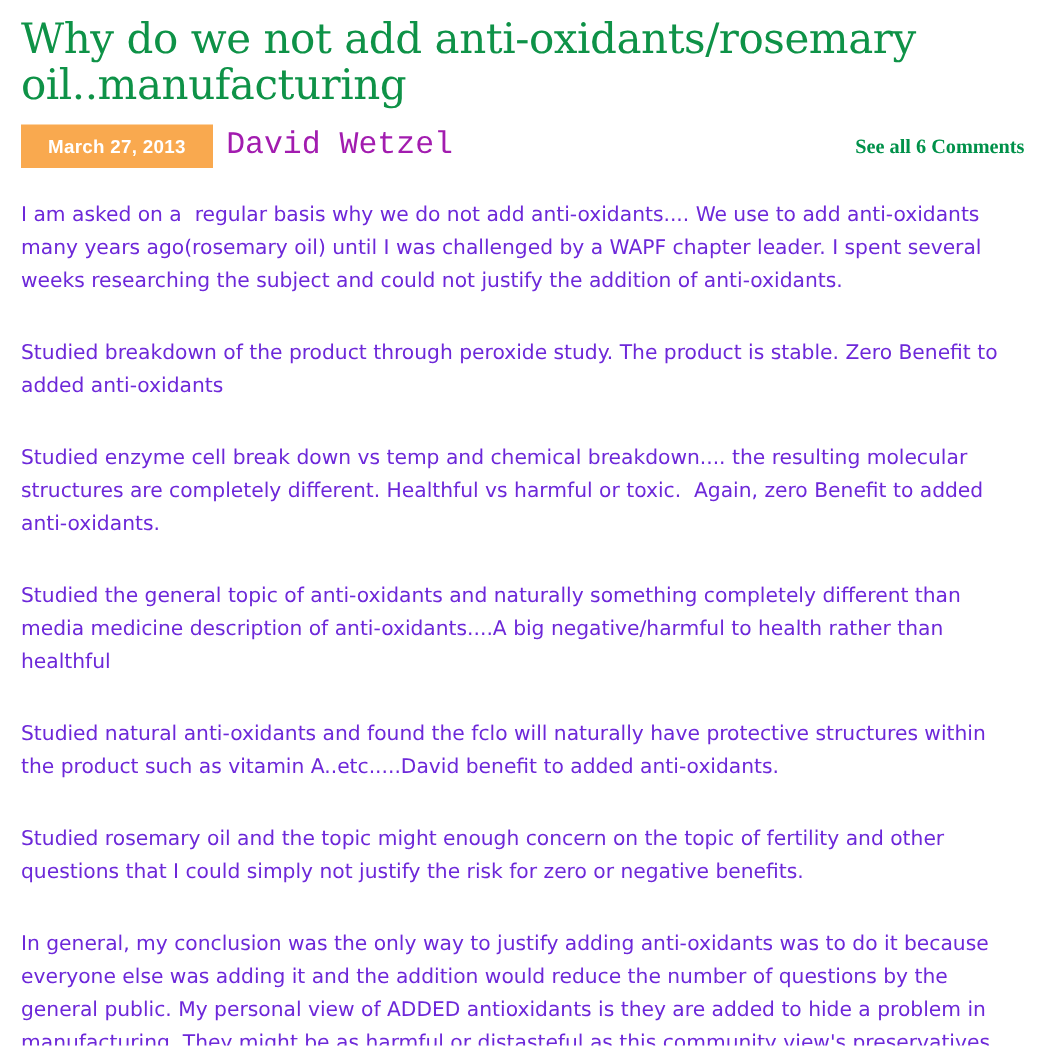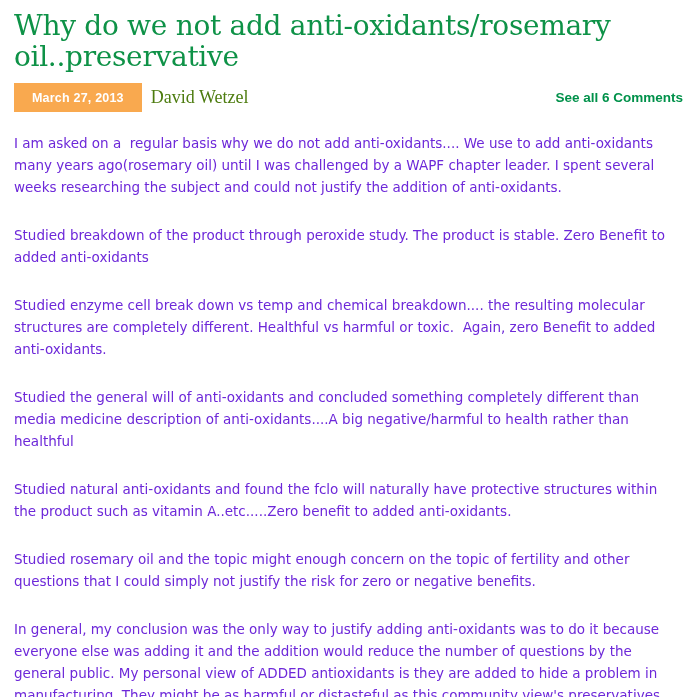--- a/index.html
+++ b/index.html
@@ -41,29 +41,29 @@
     color: #ffffff;
     font-family: "Liberation Sans", sans-serif;
     font-weight: bold;
     font-size: 12.5px;
     height: 29px;
     padding: 0 18px;
     letter-spacing: 0.2px;
     white-space: nowrap;
   }
   .author-name {
-    font-family: Liberation Serif, serif;
-    color: #4d7c0f;
-    font-size: 18px;
+    font-family: Liberation Mono, monospace;
+    color: #a21caf;
+    font-size: 21px;
     margin-left: 9px;
     white-space: nowrap;
   }
   .comments-link {
     margin-left: auto;
-    font-family: Liberation Sans, sans-serif;
+    font-family: Liberation Serif, serif;
     font-weight: bold;
     font-size: 13.5px;
     color: #00914a;
     text-decoration: none;
     white-space: nowrap;
     cursor: pointer;
   }
   .article-body {
     margin-top: 20px;
   }
@@ -74,31 +74,31 @@
     line-height: 22px;
     margin: 0 0 26px 0;
     white-space: pre-wrap;
   }
 </style>
 </head>
 <body>
 
 <div class="page">
 
-  <h1 class="post-title">Why do we not add anti-oxidants/rosemary oil..preservative</h1>
+  <h1 class="post-title">Why do we not add anti-oxidants/rosemary oil..manufacturing</h1>
 
   <div class="meta-row">
     <span class="date-badge">March 27, 2013</span>
     <span class="author-name">David Wetzel</span>
     <a class="comments-link" href="#">See all 6 Comments</a>
   </div>
 
   <div class="article-body">
     <p>I am asked on a  regular basis why we do not add anti-oxidants.... We use to add anti-oxidants many years ago(rosemary oil) until I was challenged by a WAPF chapter leader. I spent several weeks researching the subject and could not justify the addition of anti-oxidants.</p>
     <p>Studied breakdown of the product through peroxide study. The product is stable. Zero Benefit to added anti-oxidants</p>
     <p>Studied enzyme cell break down vs temp and chemical breakdown.... the resulting molecular structures are completely different. Healthful vs harmful or toxic.  Again, zero Benefit to added anti-oxidants.</p>
-    <p>Studied the general will of anti-oxidants and concluded something completely different than media medicine description of anti-oxidants....A big negative/harmful to health rather than healthful</p>
-    <p>Studied natural anti-oxidants and found the fclo will naturally have protective structures within the product such as vitamin A..etc.....Zero benefit to added anti-oxidants.</p>
+    <p>Studied the general topic of anti-oxidants and naturally something completely different than media medicine description of anti-oxidants....A big negative/harmful to health rather than healthful</p>
+    <p>Studied natural anti-oxidants and found the fclo will naturally have protective structures within the product such as vitamin A..etc.....David benefit to added anti-oxidants.</p>
     <p>Studied rosemary oil and the topic might enough concern on the topic of fertility and other questions that I could simply not justify the risk for zero or negative benefits.</p>
     <p>In general, my conclusion was the only way to justify adding anti-oxidants was to do it because everyone else was adding it and the addition would reduce the number of questions by the general public. My personal view of ADDED antioxidants is they are added to hide a problem in manufacturing. They might be as harmful or distasteful as this community view's preservatives.  In a nutshell, I think they are added as a preservative to hide a problem.</p>
   </div>
 
 </div>
 
 </body></html>

